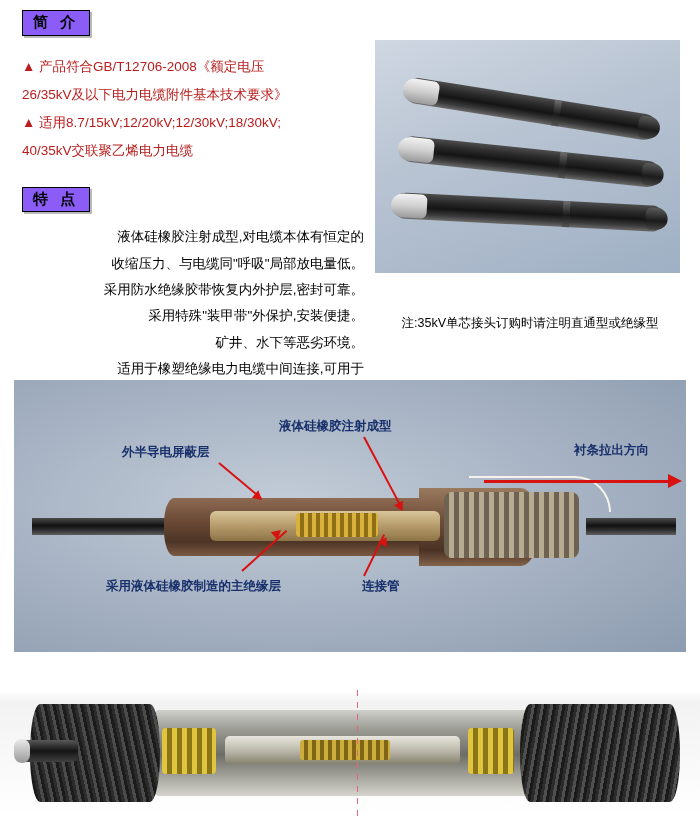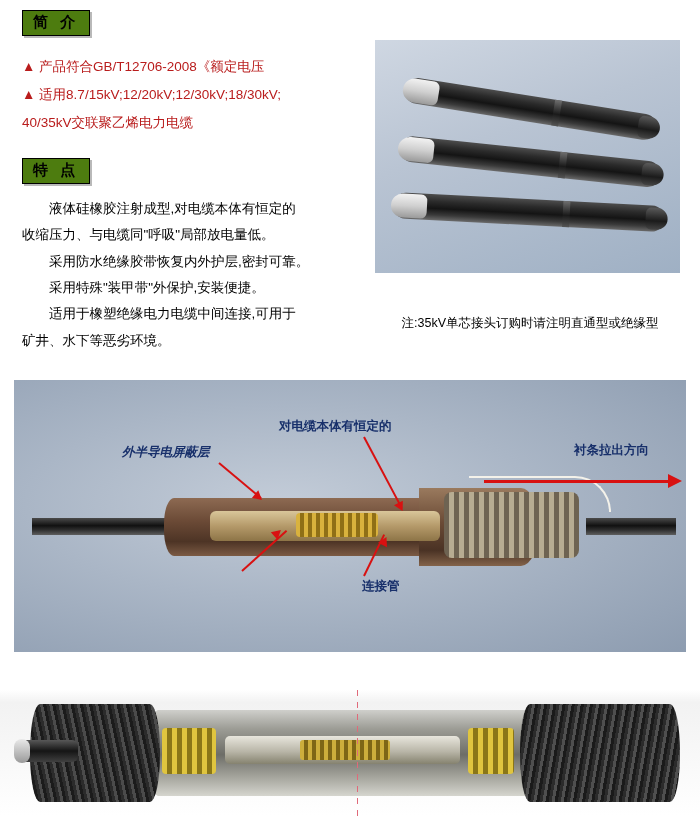--- a/index.html
+++ b/index.html
@@ -24,21 +24,21 @@
   
   .heading-box {
     display: inline-block;
     border: 1px solid #000;
     padding: 3px 10px 4px 10px;
     font-size: 15px;
     font-weight: bold;
     letter-spacing: 4px;
     line-height: 1.1;
     box-shadow: 2px 2px 0 #b9b9b9;
-    background: #4d7c0f;
+    background: #8b5cf6;
   }
 
   
   .intro-block {
     position: absolute;
     left: 22px;
     top: 10px;
     width: 340px;
   }
   .intro-list {
@@ -51,20 +51,21 @@
     margin-bottom: 2px;
     text-indent: 0;
   }
 
   .features-heading {
     margin-top: 22px;
   }
   .features-list {
     margin-top: 12px;
     width: 342px;
+    text-align: right;
   }
   .feature-line {
     font-size: 13.5px;
     line-height: 1.95;
     text-indent: 2em;
   }
 
   
   .photo-panel {
     position: absolute;
@@ -323,35 +324,36 @@
 </head>
 <body>
 
 <div class="page">
 
   <div class="intro-block">
     <div class="heading-box">简 介</div>
 
     <div class="intro-list">
       <div class="intro-item">▲ 产品符合GB/T12706-2008《额定电压</div>
+      <div class="intro-item">26/35kV及以下电力电缆附件基本技术要求》</div>
       <div class="intro-item">▲ 适用8.7/15kV;12/20kV;12/30kV;18/30kV;</div>
       <div class="intro-item">40/35kV交联聚乙烯电力电缆</div>
     </div>
 
     <div class="features-heading">
       <div class="heading-box">特 点</div>
     </div>
 
     <div class="features-list">
       <div class="feature-line">液体硅橡胶注射成型,对电缆本体有恒定的</div>
       <div class="feature-line" style="text-indent:0">收缩压力、与电缆同"呼吸"局部放电量低。</div>
       <div class="feature-line">采用防水绝缘胶带恢复内外护层,密封可靠。</div>
       <div class="feature-line">采用特殊"装甲带"外保护,安装便捷。</div>
+      <div class="feature-line" style="text-indent:0">矿井、水下等恶劣环境。</div>
       <div class="feature-line">适用于橡塑绝缘电力电缆中间连接,可用于</div>
-      <div class="feature-line" style="text-indent:0">矿井、水下等恶劣环境。</div>
     </div>
   </div>
 
   <div class="photo-panel">
     <div class="rod rod1">
       <div class="body"></div>
       <div class="tipw"></div>
       <div class="band" style="left:150px"></div>
       <div class="endcap"></div>
     </div>
@@ -374,31 +376,32 @@
   <div class="diagram-panel">
     <div class="cable-left"></div>
     <div class="cable-right"></div>
     <div class="joint-body"></div>
     <div class="joint-taper"></div>
     <div class="insul-core"></div>
     <div class="connector"></div>
     <div class="coil"></div>
     <div class="pull-strip"></div>
 
-    <div class="lbl" style="left:108px; top:64px;font-style:italic;">外半导电屏蔽层</div>
+    <div class="lbl" style="left:108px; top:64px;">外半导电屏蔽层</div>
     <div class="arrow-line" style="left:205px; top:82px; width:55px; transform: rotate(40deg);"></div>
     <div class="arrow-head" style="left:240px; top:112px; transform: rotate(40deg);"></div>
 
-    <div class="lbl" style="left:265px; top:38px;">对电缆本体有恒定的</div>
+    <div class="lbl" style="left:265px; top:38px;">液体硅橡胶注射成型</div>
     <div class="arrow-line" style="left:350px; top:56px; width:80px; transform: rotate(62deg);"></div>
     <div class="arrow-head" style="left:382px; top:122px; transform: rotate(62deg);"></div>
 
     <div class="lbl" style="left:560px; top:62px;">衬条拉出方向</div>
     <div class="dir-arrow"></div>
 
+    <div class="lbl" style="left:92px; top:198px;">采用液体硅橡胶制造的主绝缘层</div>
     <div class="arrow-line" style="left:228px; top:190px; width:60px; transform: rotate(-42deg);"></div>
     <div class="arrow-head" style="left:259px; top:148px; transform: rotate(-42deg);"></div>
 
     <div class="lbl" style="left:348px; top:198px;text-align:center;">连接管</div>
     <div class="arrow-line" style="left:350px; top:195px; width:46px; transform: rotate(-64deg);"></div>
     <div class="arrow-head" style="left:366px; top:156px; transform: rotate(-64deg);"></div>
   </div>
 
   <div class="bottom-photo">
     <div class="bp-mid"></div>

